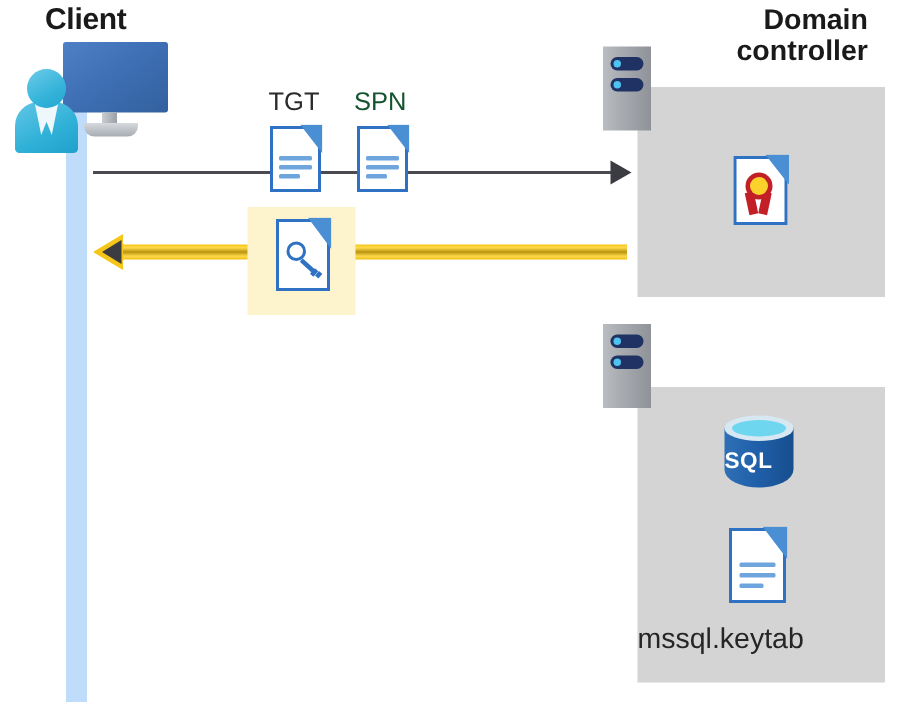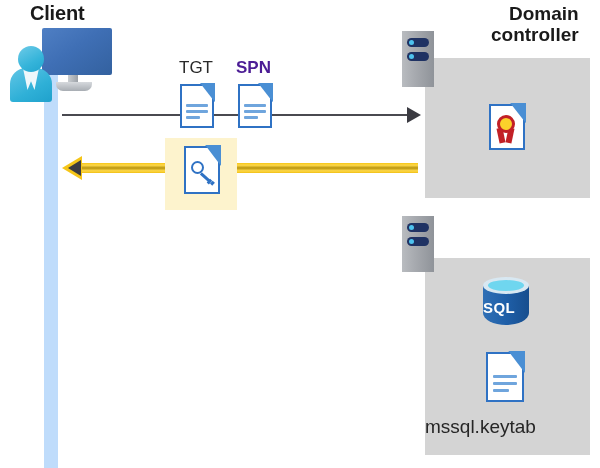--- a/index.html
+++ b/index.html
@@ -113,21 +113,21 @@
   }
 
   
   #doc-tgt{left:180px;top:84px;width:34px;height:44px;}
   #doc-spn{left:238px;top:84px;width:34px;height:44px;}
   .doc-lines-a .line:nth-child(1){left:6px;top:20px;width:22px;}
   .doc-lines-a .line:nth-child(2){left:6px;top:26px;width:22px;}
   .doc-lines-a .line:nth-child(3){left:6px;top:32px;width:14px;}
 
   #tgt-label{left:179px;top:58px;font-size:17px;font-weight:normal;color:#2a2a2a;}
-  #spn-label{left:236px;top:58px;font-size:17px;font-weight:bold;color:#4c1d95;}
+  #spn-label{left:236px;top:58px;font-size:17px;font-weight:normal;color:#14532d;}
 
   
   #doc-key{left:184px;top:146px;width:36px;height:48px;}
   #key-glyph{
     position:absolute;left:6px;top:14px;width:24px;height:26px;
   }
   #key-ring{
     position:absolute;left:1px;top:1px;width:13px;height:13px;
     border:2.5px solid #2f72c4;border-radius:50%;box-sizing:border-box;
   }

